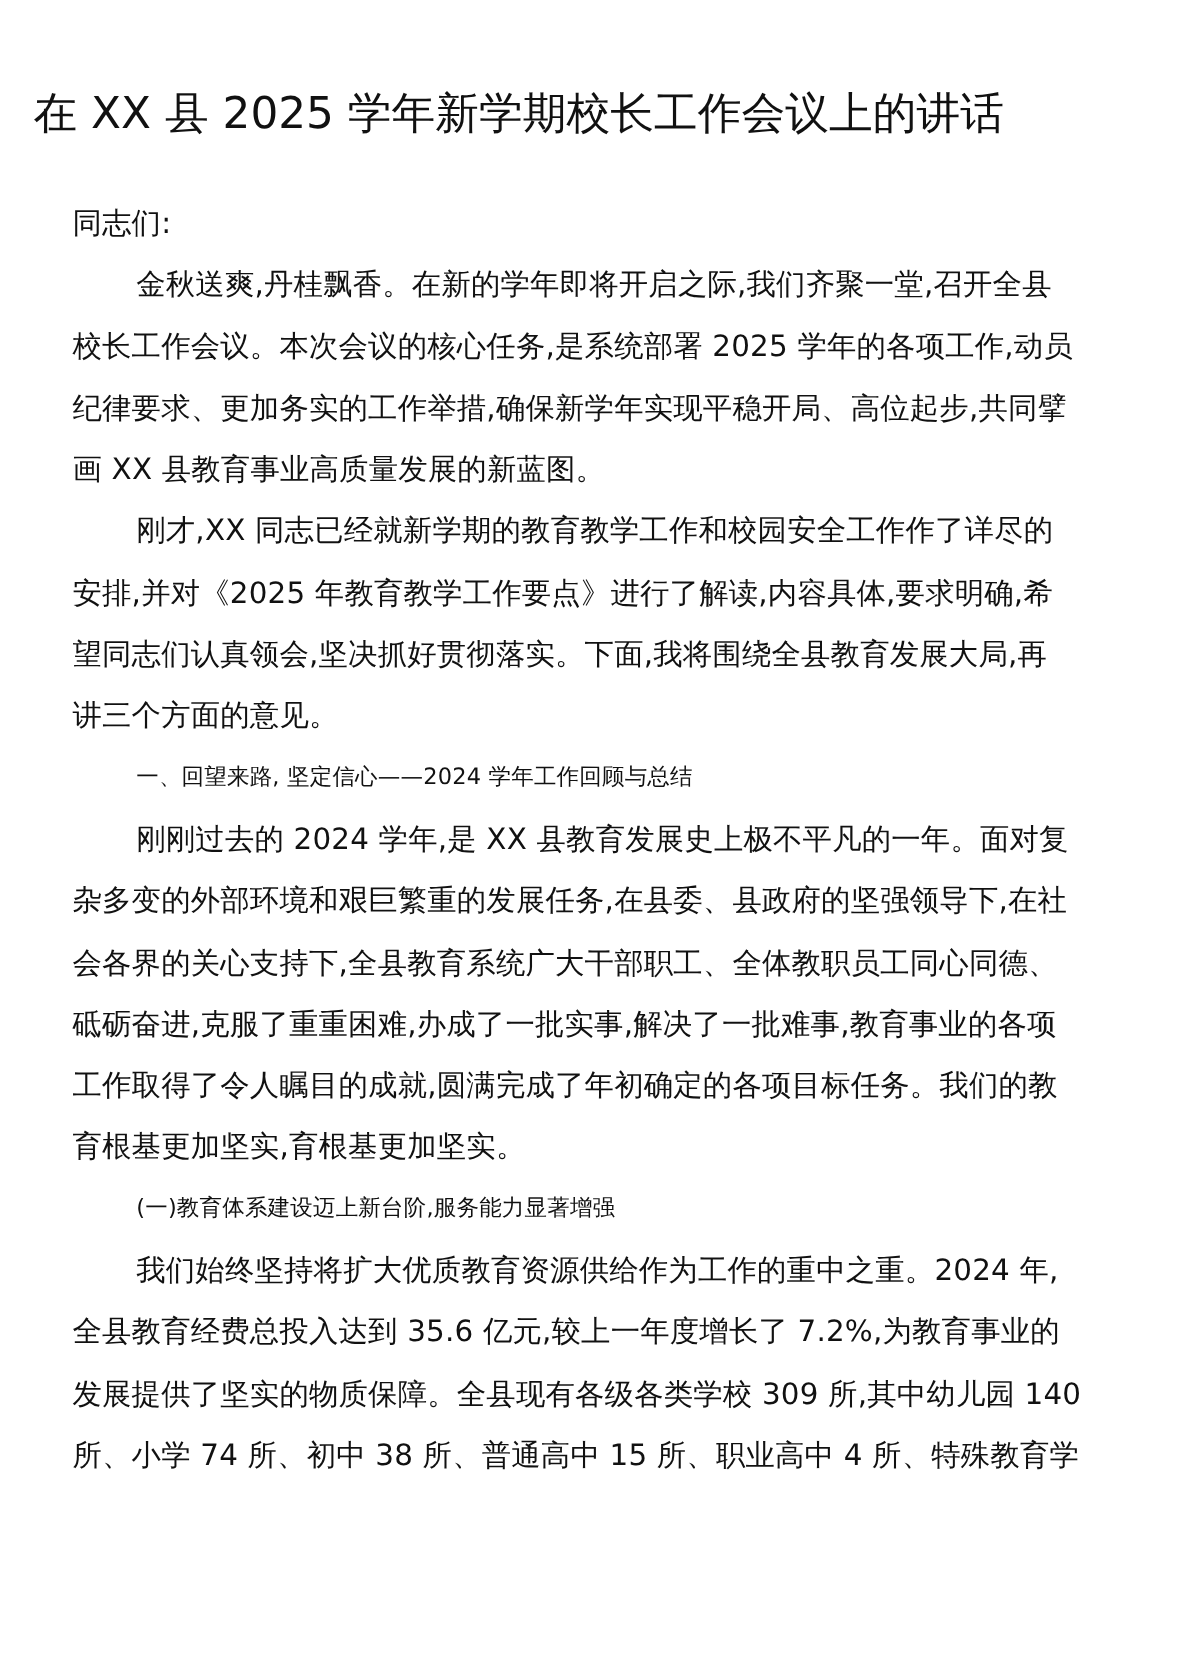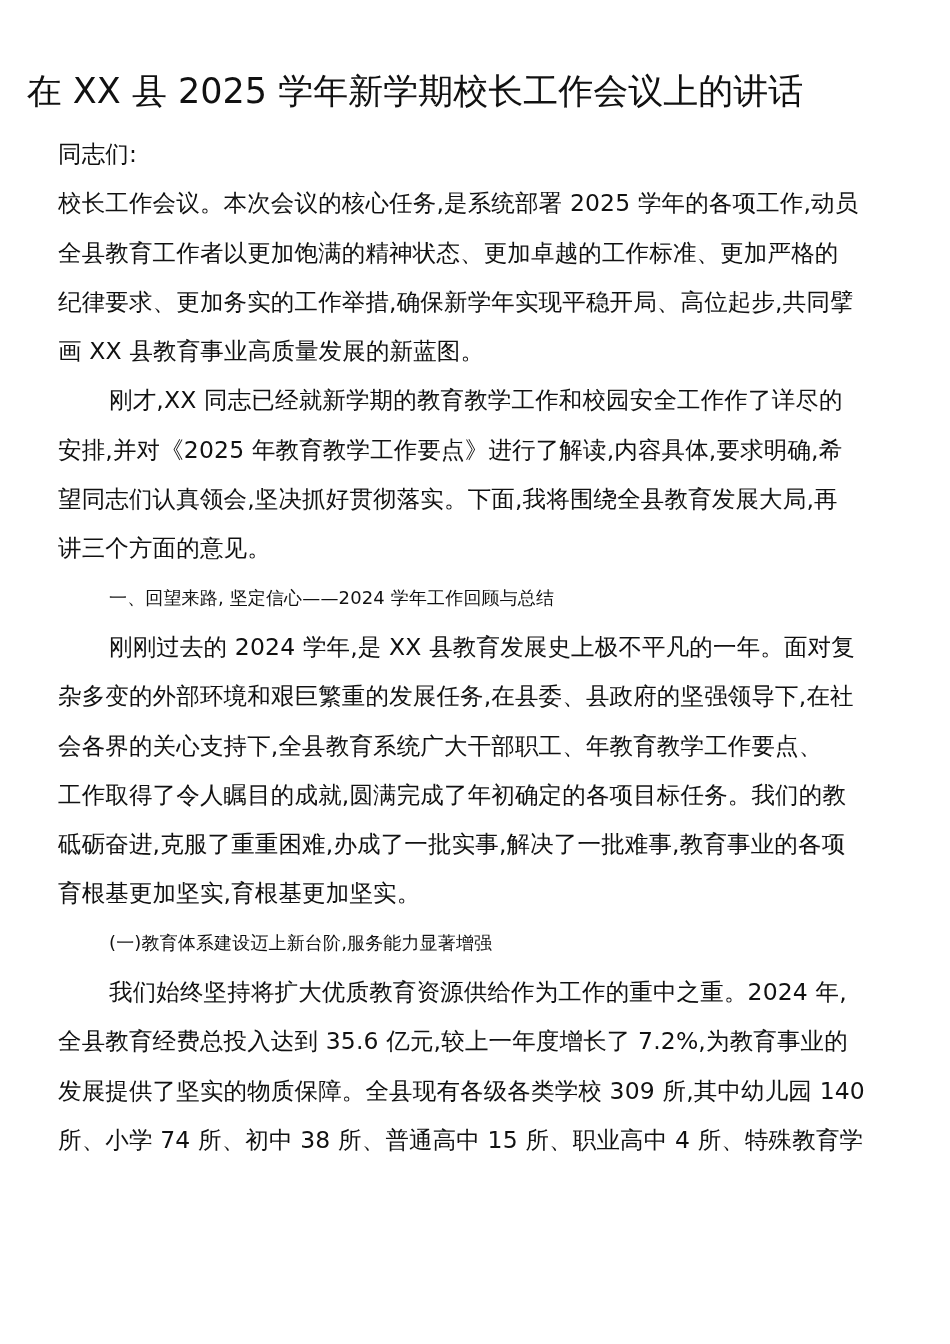--- a/index.html
+++ b/index.html
@@ -1,44 +1,44 @@
 <!DOCTYPE html>
 <html><head>
 <meta charset="utf-8">
 <style>
   html, body { margin: 0; padding: 0; background: #ffffff; }
   body { width: 950px; height: 1344px; position: relative; overflow: hidden;
          font-family: "DejaVu Sans", "Liberation Sans", sans-serif; color: #111; }
   .title { position: absolute; top: 66px; left: 0; width: 830px; text-align: center;
            font-size: 35px; line-height: 50px; letter-spacing: 0px; white-space: nowrap; }
-  .content { position: absolute; top: 136px; left: 58px; width: 840px; }
+  .content { position: absolute; top: 160px; left: 58px; width: 840px; }
   .line { height: 49.3px; line-height: 36px; font-size: 23.5px; white-space: nowrap; letter-spacing: 0.15px; }
   .indent { padding-left: 51px; }
   .heading { font-size: 18px; }
 </style>
 </head>
 <body>
 
 <div class="title">在 XX 县 2025 学年新学期校长工作会议上的讲话</div>
 
 <div class="content">
   <div class="line">同志们:</div>
+  <div class="line indent">金秋送爽,丹桂飘香。在新的学年即将开启之际,我们齐聚一堂,召开全县</div>
   <div class="line">校长工作会议。本次会议的核心任务,是系统部署 2025 学年的各项工作,动员</div>
-  <div class="line">全县教育工作者以更加饱满的精神状态、更加卓越的工作标准、更加严格的</div>
   <div class="line">纪律要求、更加务实的工作举措,确保新学年实现平稳开局、高位起步,共同擘</div>
   <div class="line">画 XX 县教育事业高质量发展的新蓝图。</div>
   <div class="line indent">刚才,XX 同志已经就新学期的教育教学工作和校园安全工作作了详尽的</div>
   <div class="line">安排,并对《2025 年教育教学工作要点》进行了解读,内容具体,要求明确,希</div>
   <div class="line">望同志们认真领会,坚决抓好贯彻落实。下面,我将围绕全县教育发展大局,再</div>
   <div class="line">讲三个方面的意见。</div>
   <div class="line indent heading">一、回望来路, 坚定信心——2024 学年工作回顾与总结</div>
   <div class="line indent">刚刚过去的 2024 学年,是 XX 县教育发展史上极不平凡的一年。面对复</div>
   <div class="line">杂多变的外部环境和艰巨繁重的发展任务,在县委、县政府的坚强领导下,在社</div>
-  <div class="line">会各界的关心支持下,全县教育系统广大干部职工、年教育教学工作要点、</div>
+  <div class="line">会各界的关心支持下,全县教育系统广大干部职工、全体教职员工同心同德、</div>
+  <div class="line">砥砺奋进,克服了重重困难,办成了一批实事,解决了一批难事,教育事业的各项</div>
   <div class="line">工作取得了令人瞩目的成就,圆满完成了年初确定的各项目标任务。我们的教</div>
-  <div class="line">砥砺奋进,克服了重重困难,办成了一批实事,解决了一批难事,教育事业的各项</div>
   <div class="line">育根基更加坚实,育根基更加坚实。</div>
   <div class="line indent heading">(一)教育体系建设迈上新台阶,服务能力显著增强</div>
   <div class="line indent">我们始终坚持将扩大优质教育资源供给作为工作的重中之重。2024 年,</div>
   <div class="line">全县教育经费总投入达到 35.6 亿元,较上一年度增长了 7.2%,为教育事业的</div>
   <div class="line">发展提供了坚实的物质保障。全县现有各级各类学校 309 所,其中幼儿园 140</div>
   <div class="line">所、小学 74 所、初中 38 所、普通高中 15 所、职业高中 4 所、特殊教育学</div>
 </div>
 
 </body></html>

